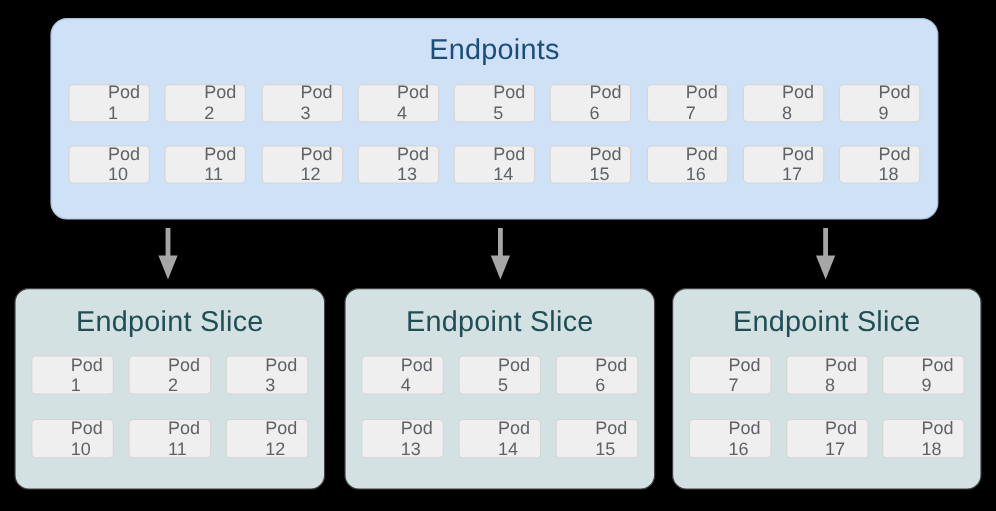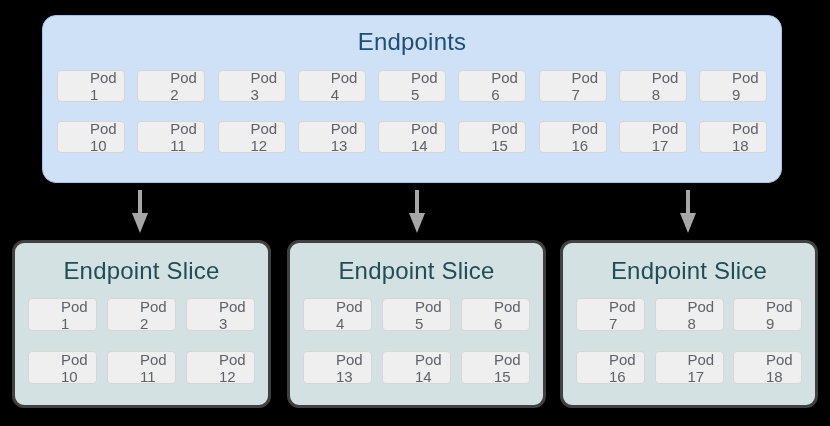--- a/index.html
+++ b/index.html
@@ -70,21 +70,21 @@
   }
   .arrow-1 { left: 130px; }
   .arrow-2 { left: 407px; }
   .arrow-3 { left: 678px; }
   .slice-box {
     position: absolute;
     top: 240px;
     width: 259px;
     height: 168px;
     background: #d4e1e3;
-    border: 3px solid #404040;
+    border: 1px solid #404040;
     border-radius: 12px;
     box-sizing: border-box;
     box-shadow: 2px 3px 5px rgba(0,0,0,0.45);
   }
   .slice-1 { left: 12px; }
   .slice-2 { left: 287px; }
   .slice-3 { left: 560px; width: 258px; }
   .slice-title {
     margin-top: 14px;
     text-align: center;

